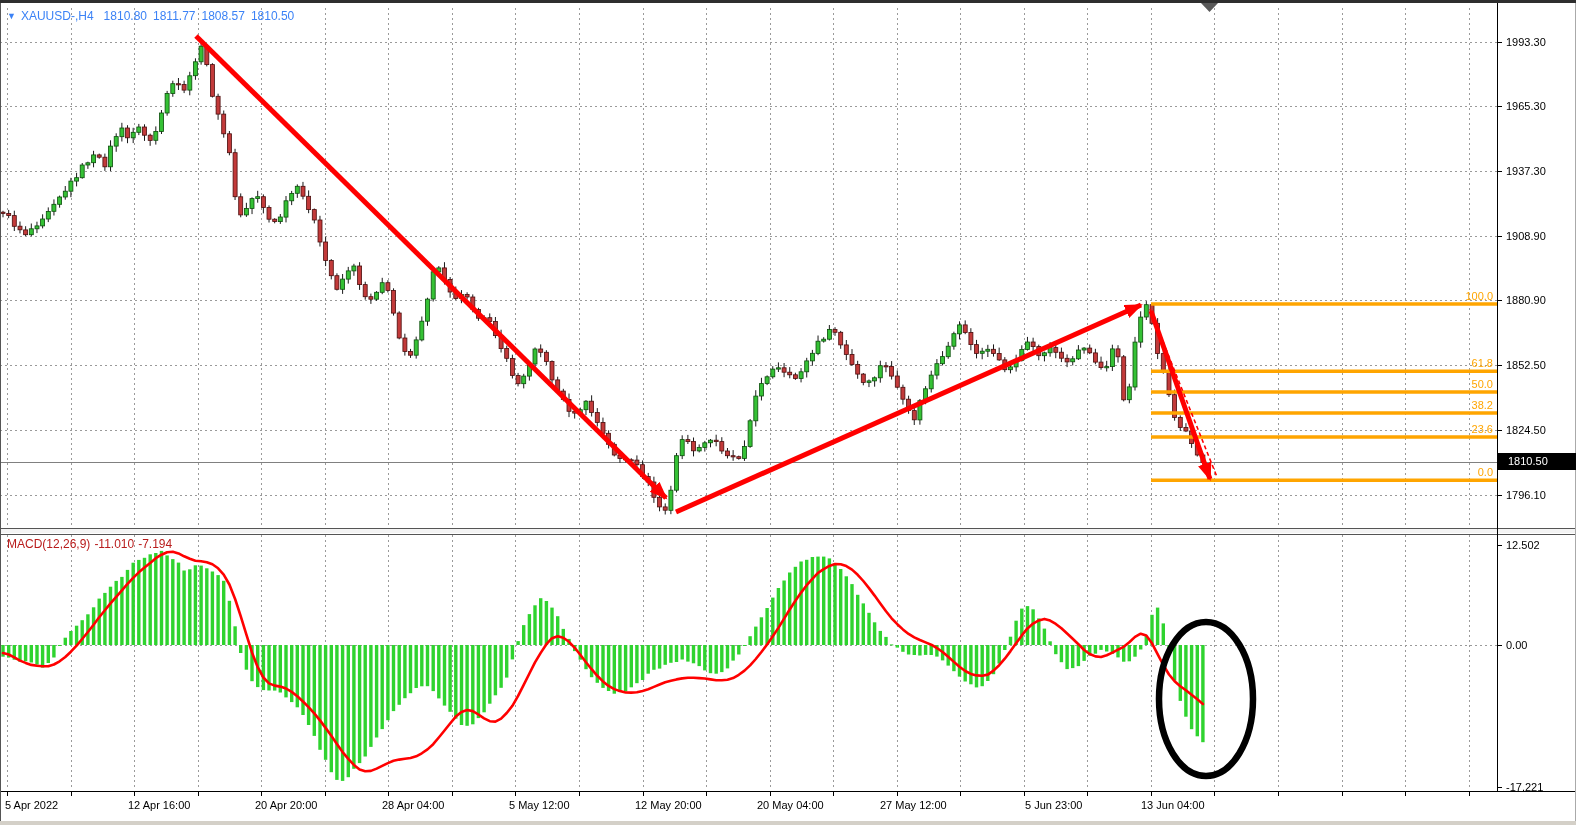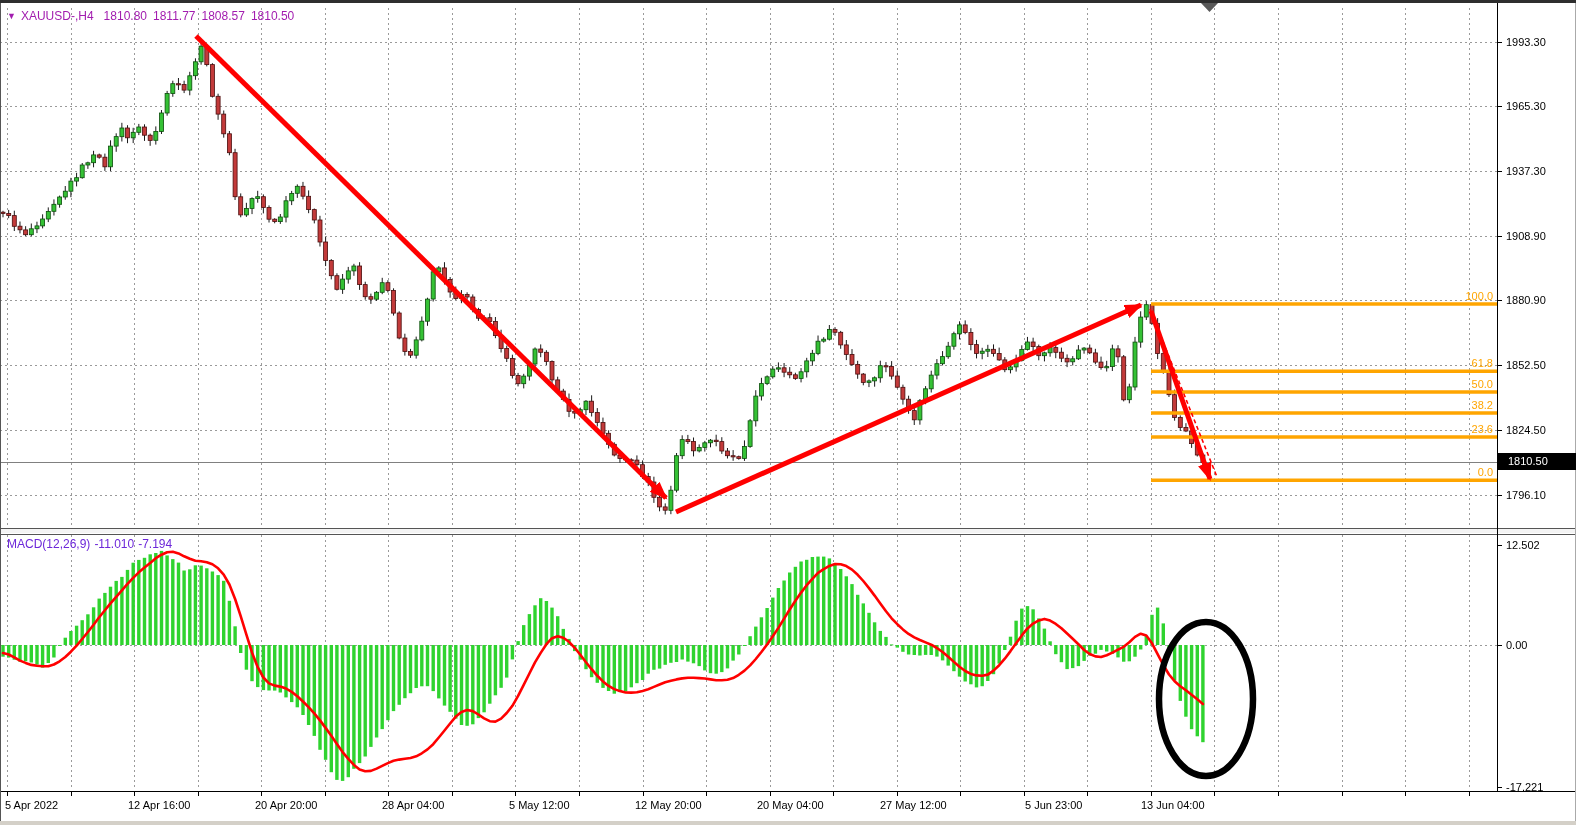--- a/index.html
+++ b/index.html
@@ -1,23 +1,23 @@
 <!DOCTYPE html>
 <html><head>
 <meta charset="utf-8">
 <style>
   html,body{margin:0;padding:0;background:#fff;}
   #app{position:relative;width:1576px;height:825px;background:#fff;overflow:hidden;
        font-family:"Liberation Sans",sans-serif;-webkit-font-smoothing:none;}
   #chart-svg{position:absolute;left:0;top:0;}
-  .hdr{position:absolute;left:7px;top:9px;font-size:12px;color:#a21caf;z-index:4;pointer-events:none;white-space:nowrap;}
+  .hdr{position:absolute;left:7px;top:9px;font-size:12px;color:#3b82f6;z-index:4;pointer-events:none;white-space:nowrap;}
   .hdr .tri{font-size:9px;margin-right:5px;position:relative;top:-1px;}
   .hdr .sym{margin-right:10px;}
   .hdr .v{margin-right:6px;}
-  .macd-hdr{position:absolute;left:7px;top:537px;font-size:12px;color:#6d28d9;z-index:4;pointer-events:none;white-space:nowrap;}
+  .macd-hdr{position:absolute;left:7px;top:537px;font-size:12px;color:#b91c1c;z-index:4;pointer-events:none;white-space:nowrap;}
   .macd-hdr span{margin-right:4px;}
   .badge{position:absolute;left:1498px;top:453px;width:78px;height:17px;background:#000;color:#fff;
          font-size:11px;line-height:17px;padding-left:10px;box-sizing:border-box;z-index:5;}
 </style>
 </head>
 <body>
 
 <div id="app">
   <svg id="chart-svg" width="1576" height="825">
       <g stroke="#9a9a9a" stroke-width="1" stroke-dasharray="2 3" shape-rendering="crispEdges">

